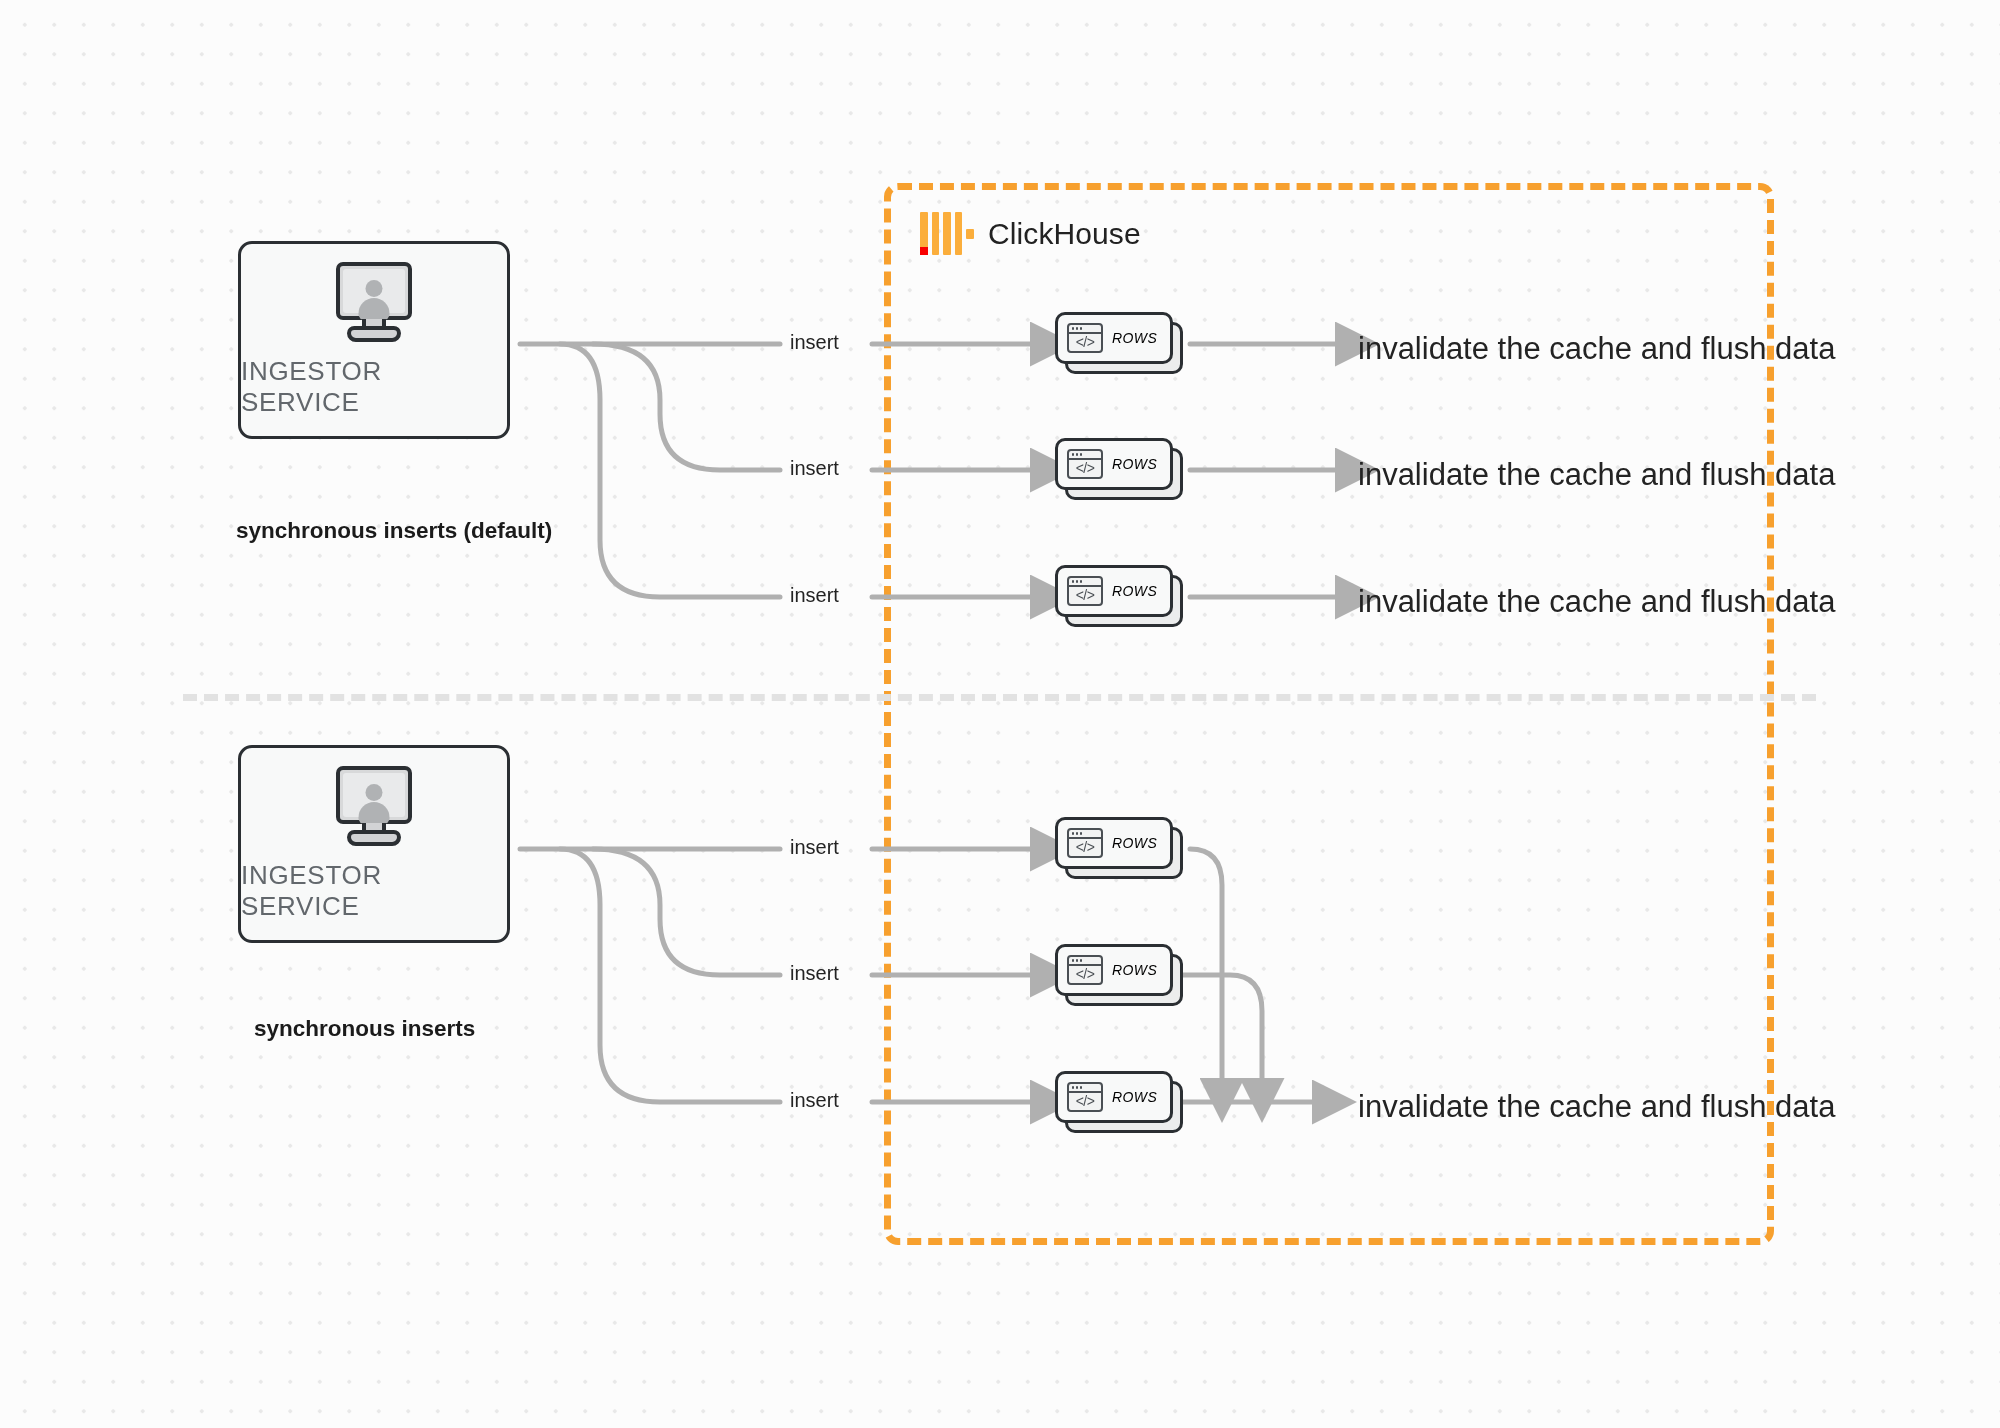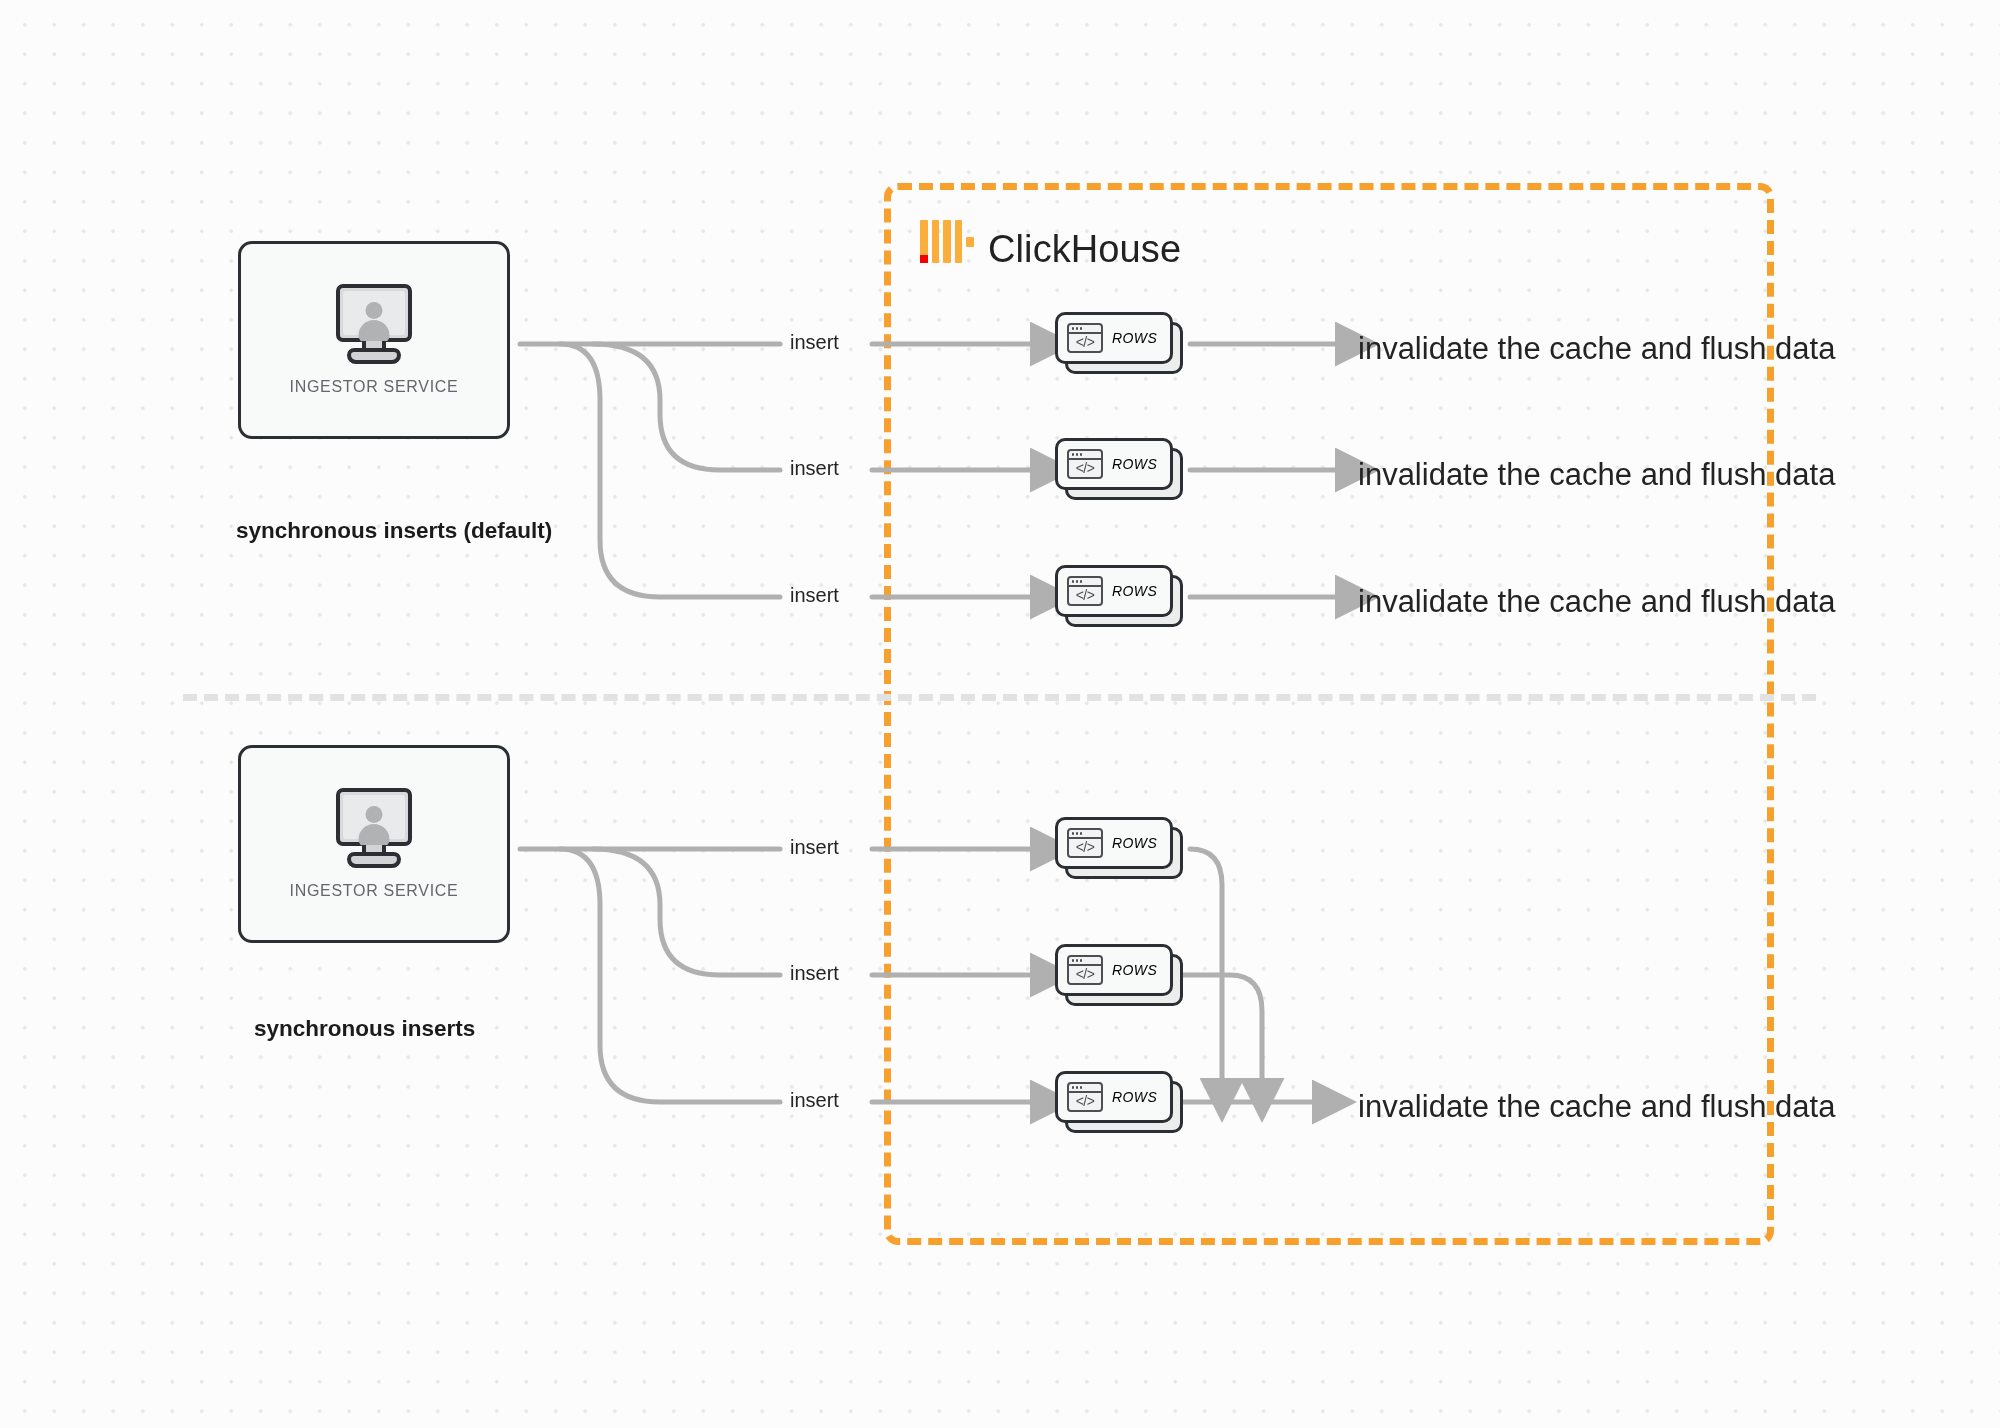--- a/index.html
+++ b/index.html
@@ -66,25 +66,24 @@
   .ch-stub {
     position: absolute;
     left: 46px;
     top: 17px;
     width: 7.5px;
     height: 10px;
     background: #fbae3c;
     border-radius: 1px;
   }
   .ch-title {
-    font-size: 38px;
+    font-size: 30px;
     color: #222222;
     letter-spacing: 0.1px;
     white-space: nowrap;
-    margin-top: 16px;
   }
 
   
   .divider {
     position: absolute;
     left: 183px;
     top: 694px;
     width: 1633px;
     height: 0;
     border-top: 7px dashed #e2e2e2;
@@ -158,21 +157,21 @@
     position: absolute;
     left: 50%; bottom: 0;
     transform: translateX(-50%);
     width: 54px; height: 16px;
     background: #d2d3d5;
     border: 4px solid #2b2f33;
     border-radius: 9px 9px 11px 11px;
     box-sizing: border-box;
   }
   .ingestor-label {
-    font-size: 16px;
+    font-size: 26px;
     color: #62676c;
     letter-spacing: 0.7px;
     margin-top: 8px;
   }
 
   
   .group-caption {
     position: absolute;
     font-size: 22.5px;
     font-weight: bold;

